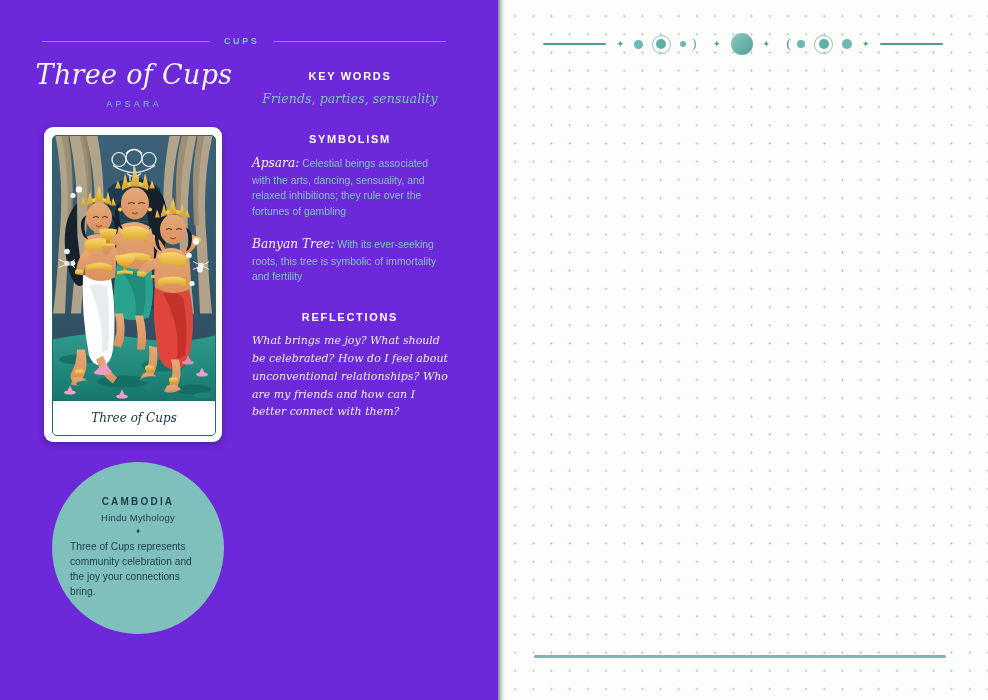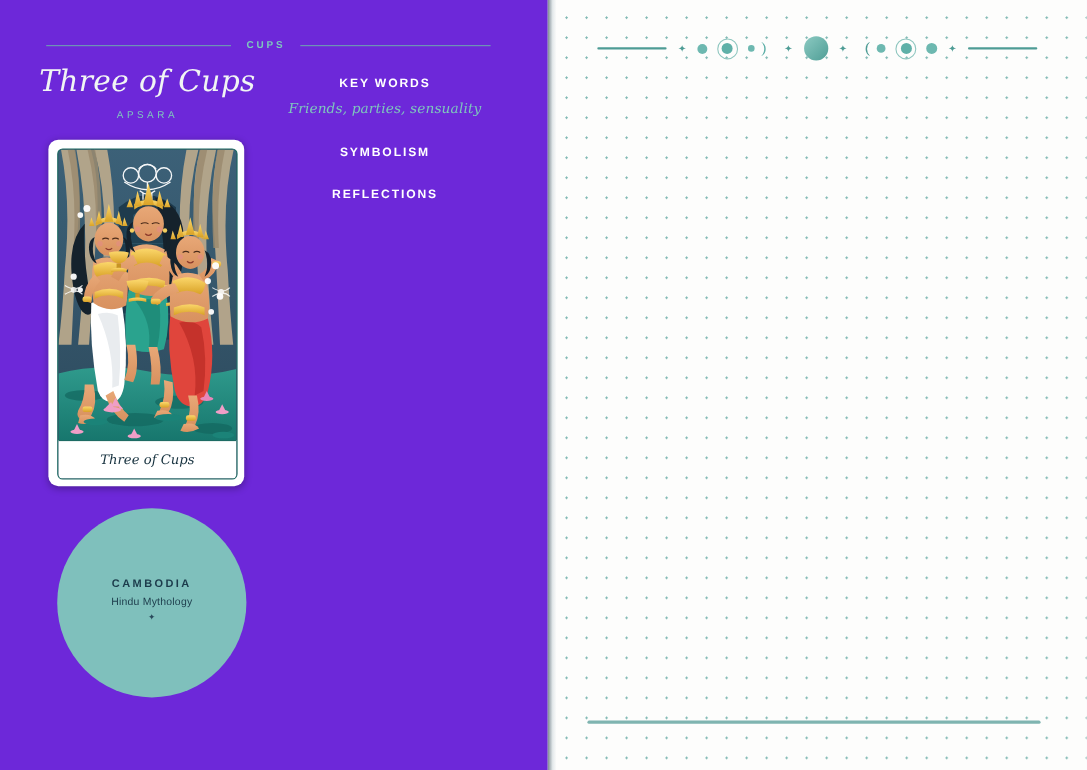--- a/index.html
+++ b/index.html
@@ -566,32 +566,40 @@
         <div class="card-name-bar">
           <span>Three of Cups</span>
         </div>
       </div>
     </div>
 
     <div class="origin-circle">
       <div class="origin-country">CAMBODIA</div>
       <div class="origin-myth">Hindu Mythology</div>
       <div class="origin-sep">✦</div>
+      <div class="origin-text">Three of Cups represents community celebration and the joy your connections bring.</div>
     </div>
 
     <div class="col-right">
 
       <div class="section-head">KEY WORDS</div>
       <div class="keywords">Friends, parties, sensuality</div>
 
       <div class="section-head symbolism-head">SYMBOLISM</div>
       <div>
+        <div class="sym-item">
+          <span class="sym-term">Apsara:</span><span> Celestial beings associated with the arts, dancing, sensuality, and relaxed inhibitions; they rule over the fortunes of gambling</span>
+        </div>
+        <div class="sym-item">
+          <span class="sym-term">Banyan Tree:</span><span> With its ever-seeking roots, this tree is symbolic of immortality and fertility</span>
+        </div>
       </div>
 
       <div class="section-head reflections-head">REFLECTIONS</div>
+      <div class="reflections-body">What brings me joy? What should be celebrated? How do I feel about unconventional relationships? Who are my friends and how can I better connect with them?</div>
     </div>
   </div>
 
   <div class="page-fold"></div>
 
   <div class="page-right">
 
     <div class="moon-row">
       <div class="m-rule"></div>
       <span class="m-star">✦</span>

